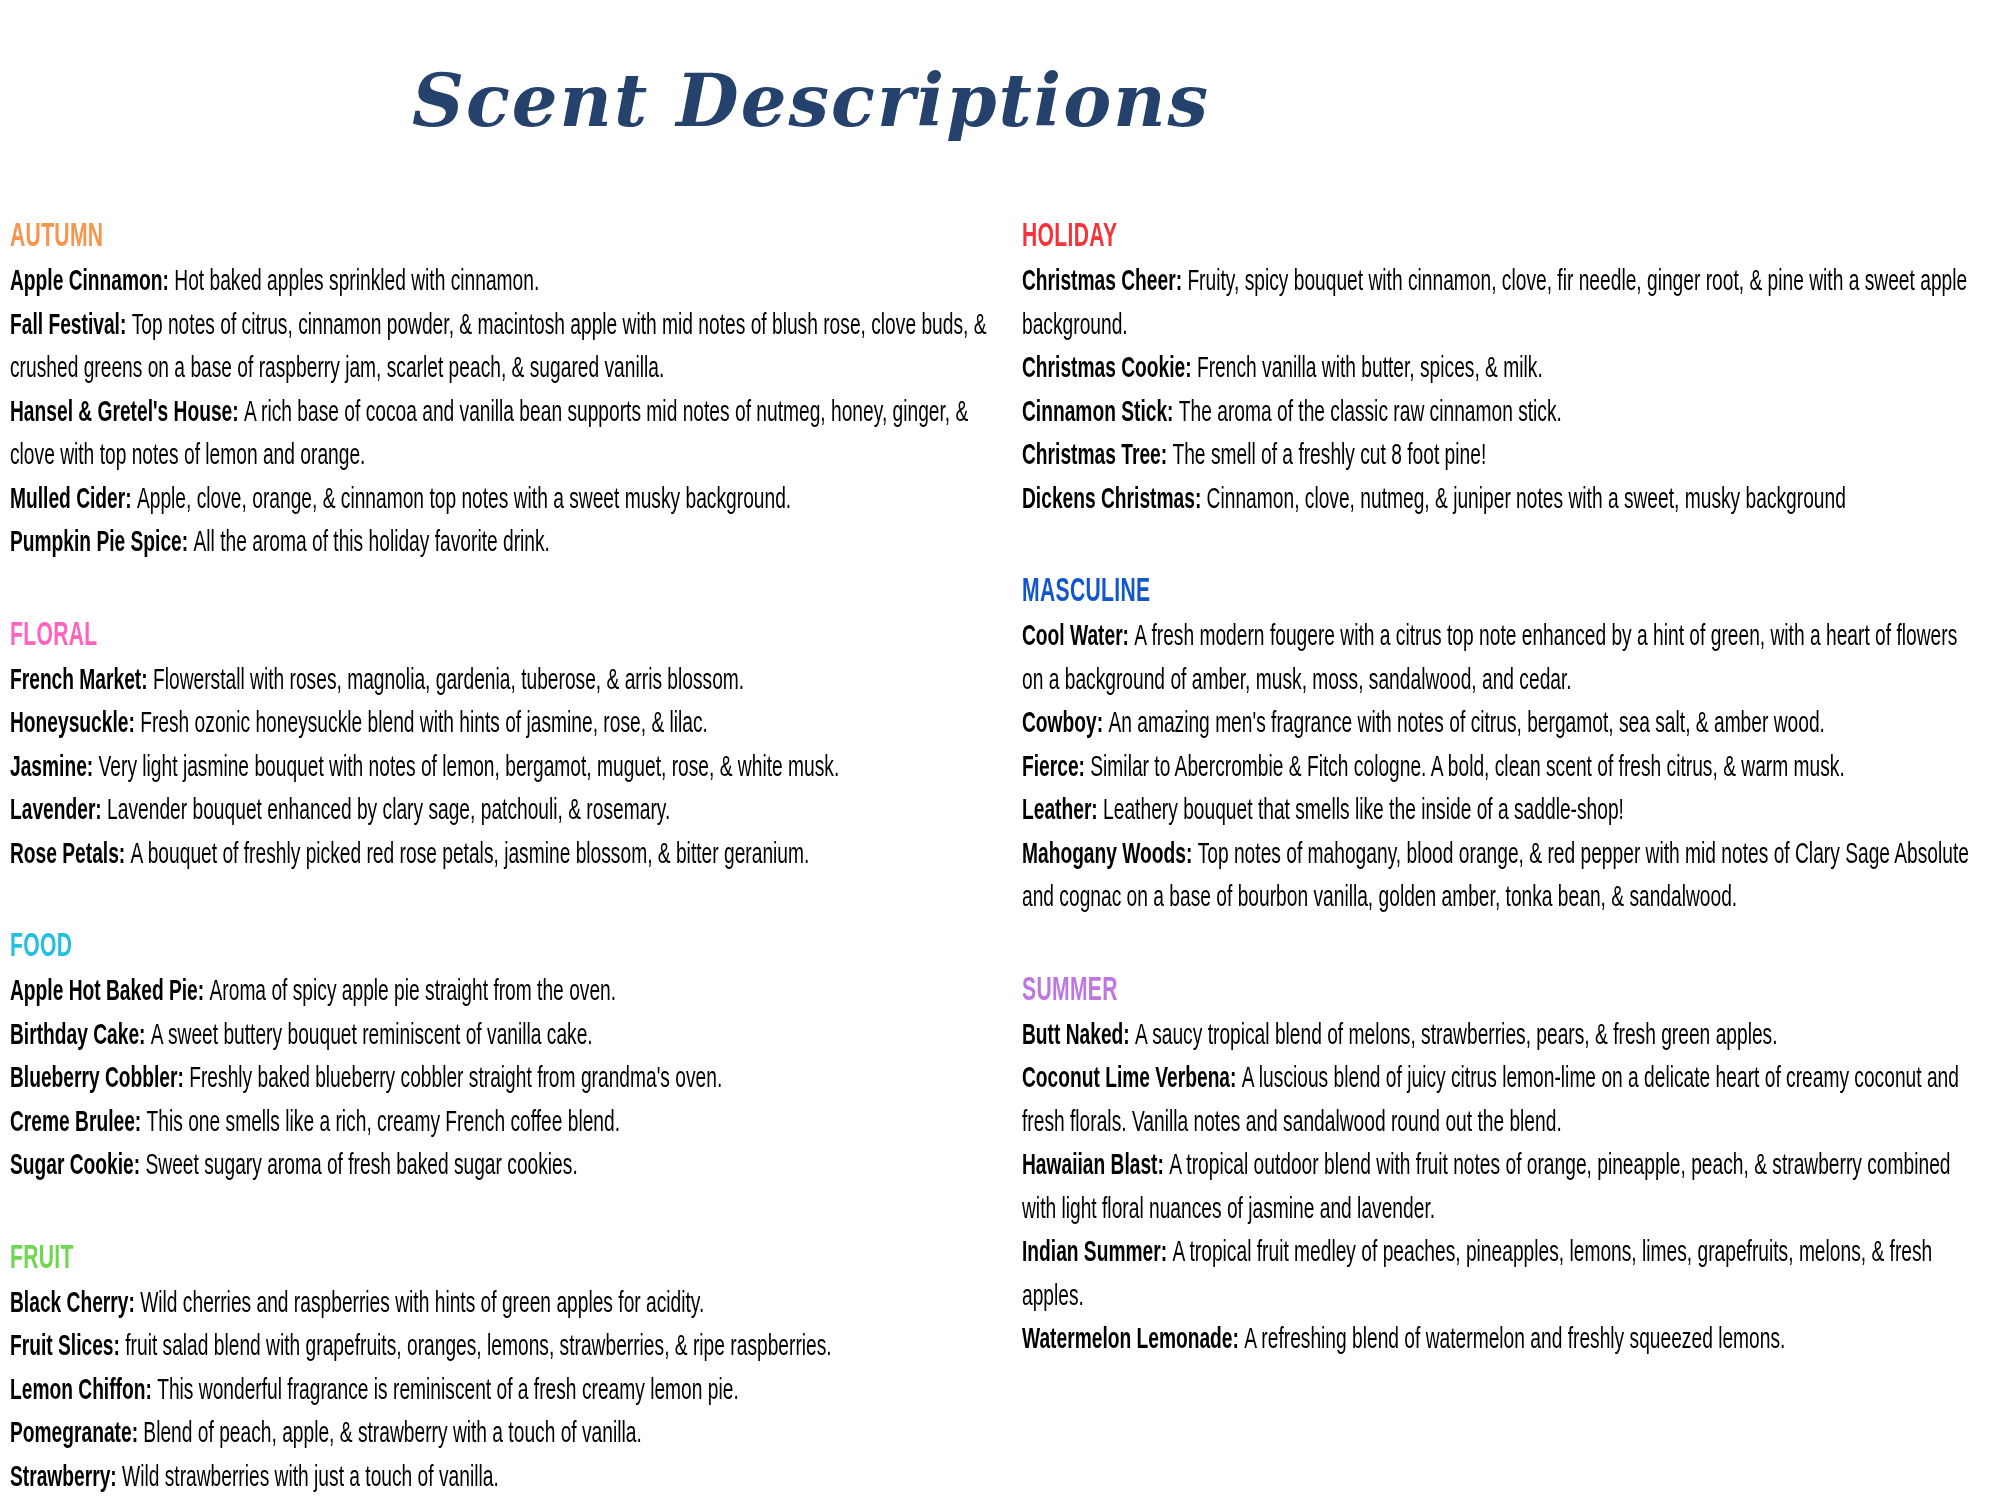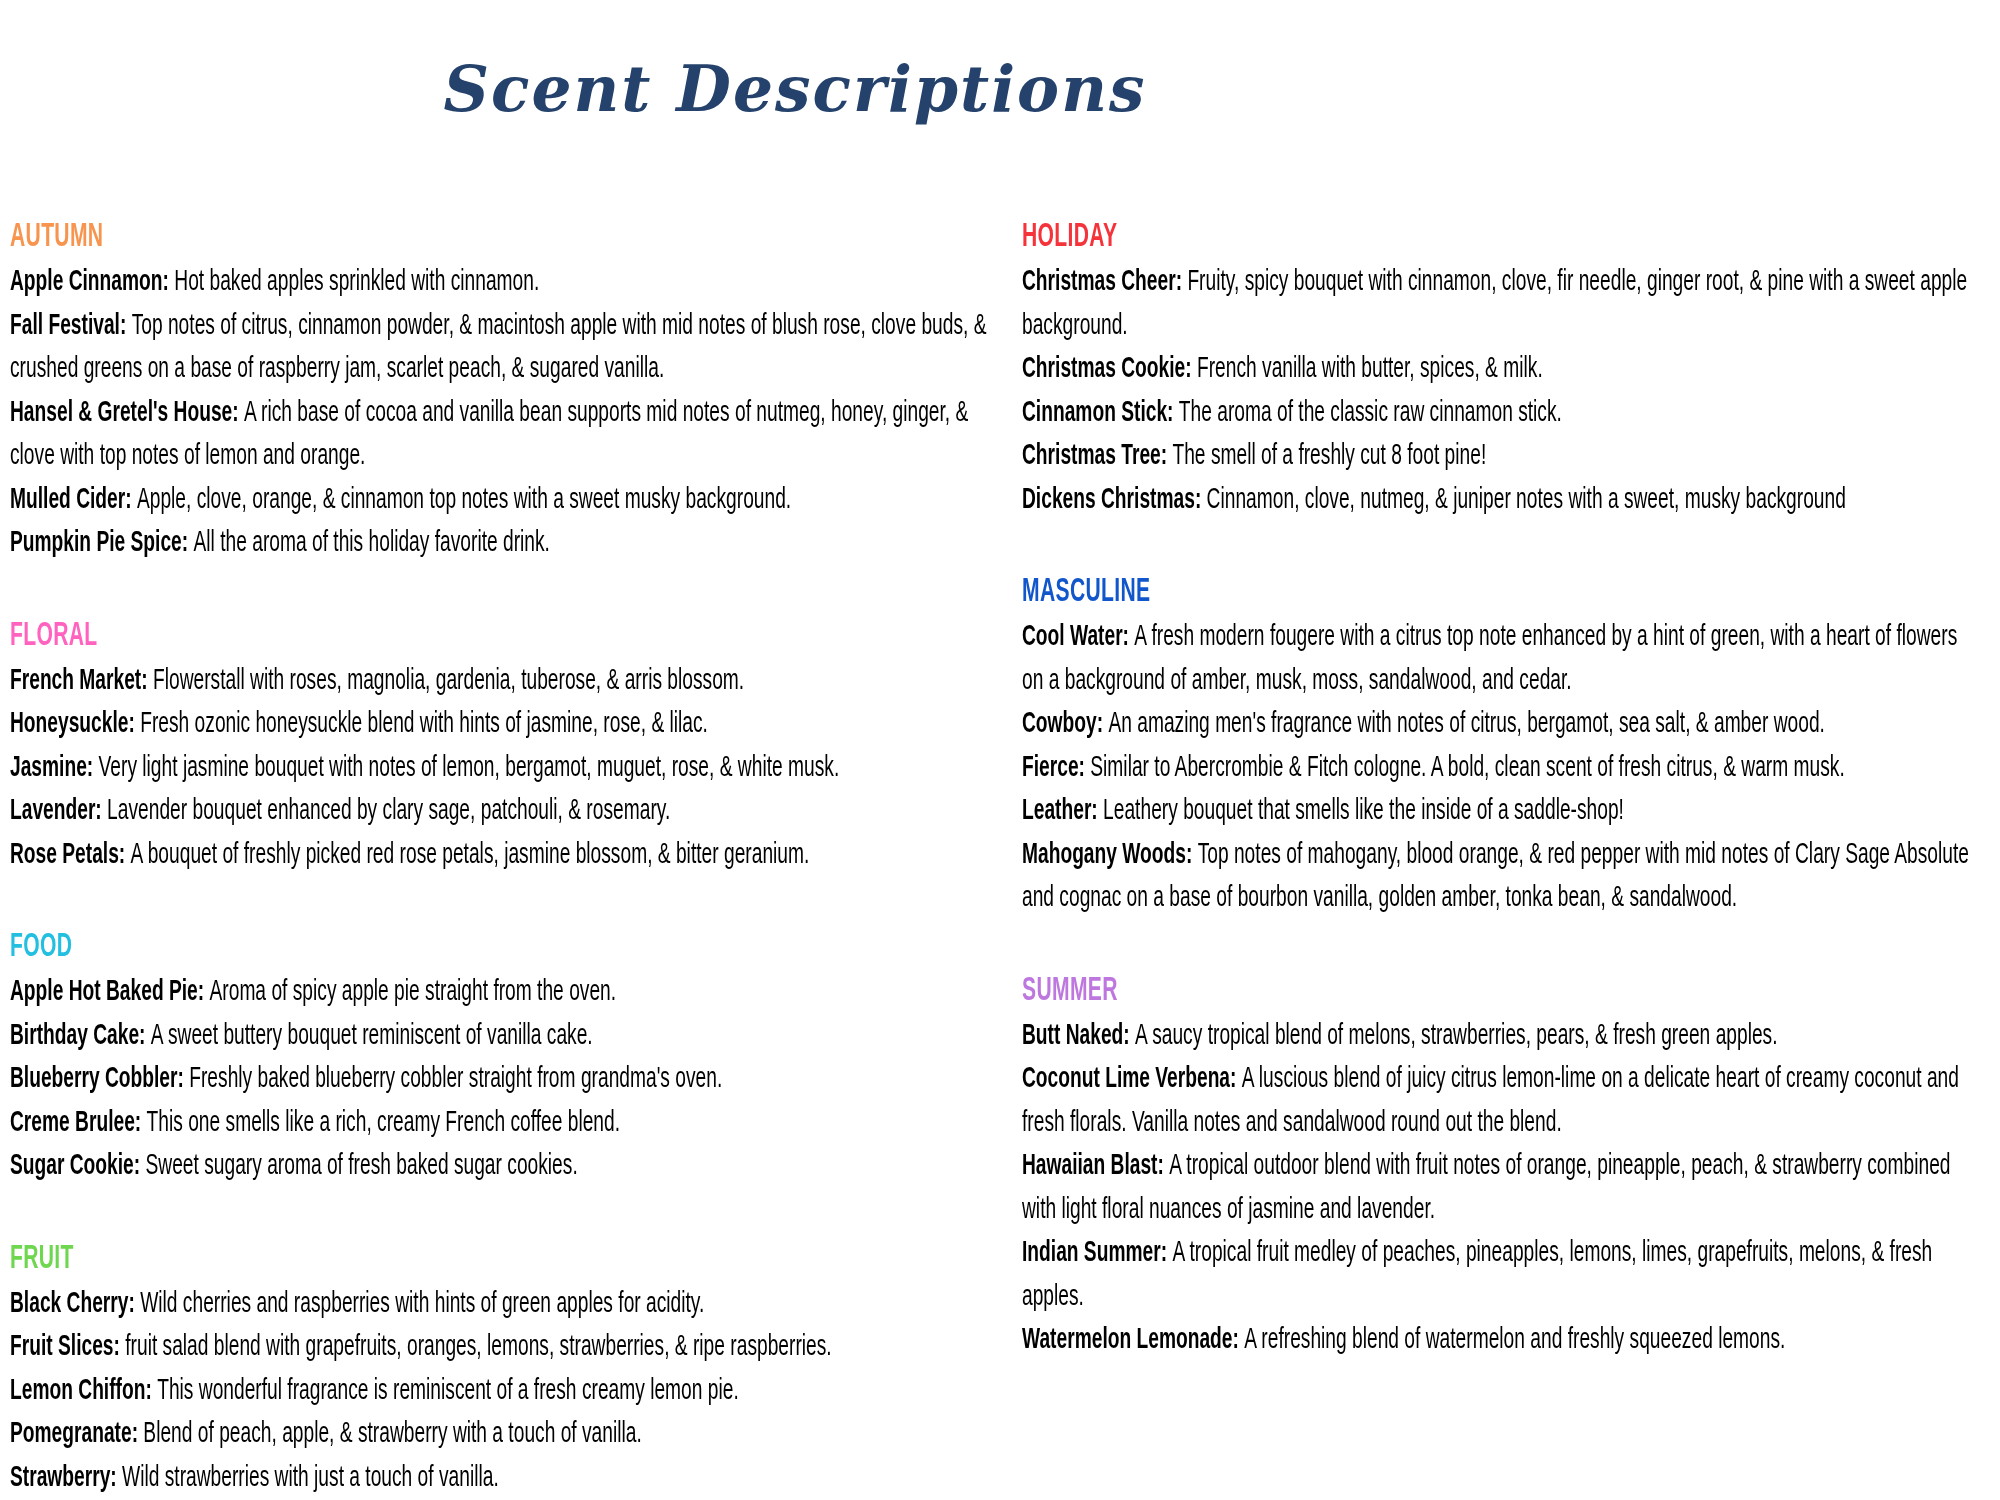--- a/index.html
+++ b/index.html
@@ -11,22 +11,23 @@
     overflow: hidden;
   }
   .title {
     position: absolute;
     top: 10px; left: 0;
     width: 1590px;
     text-align: center;
     font-family: "DejaVu Serif", serif;
     font-style: italic;
     font-weight: 700;
-    font-size: 63px;
+    font-size: 72px;
     letter-spacing: 2px;
+    padding-left: 16px;
   }
   .col {
     position: absolute;
     top: 212px;
     transform-origin: 0 0;
     transform: scaleX(0.64);
   }
   .col-left  { left: 10px;   width: 1540px; }
   .col-right { left: 1022px; width: 1496px; }
   .section + .section { margin-top: 48px; }

